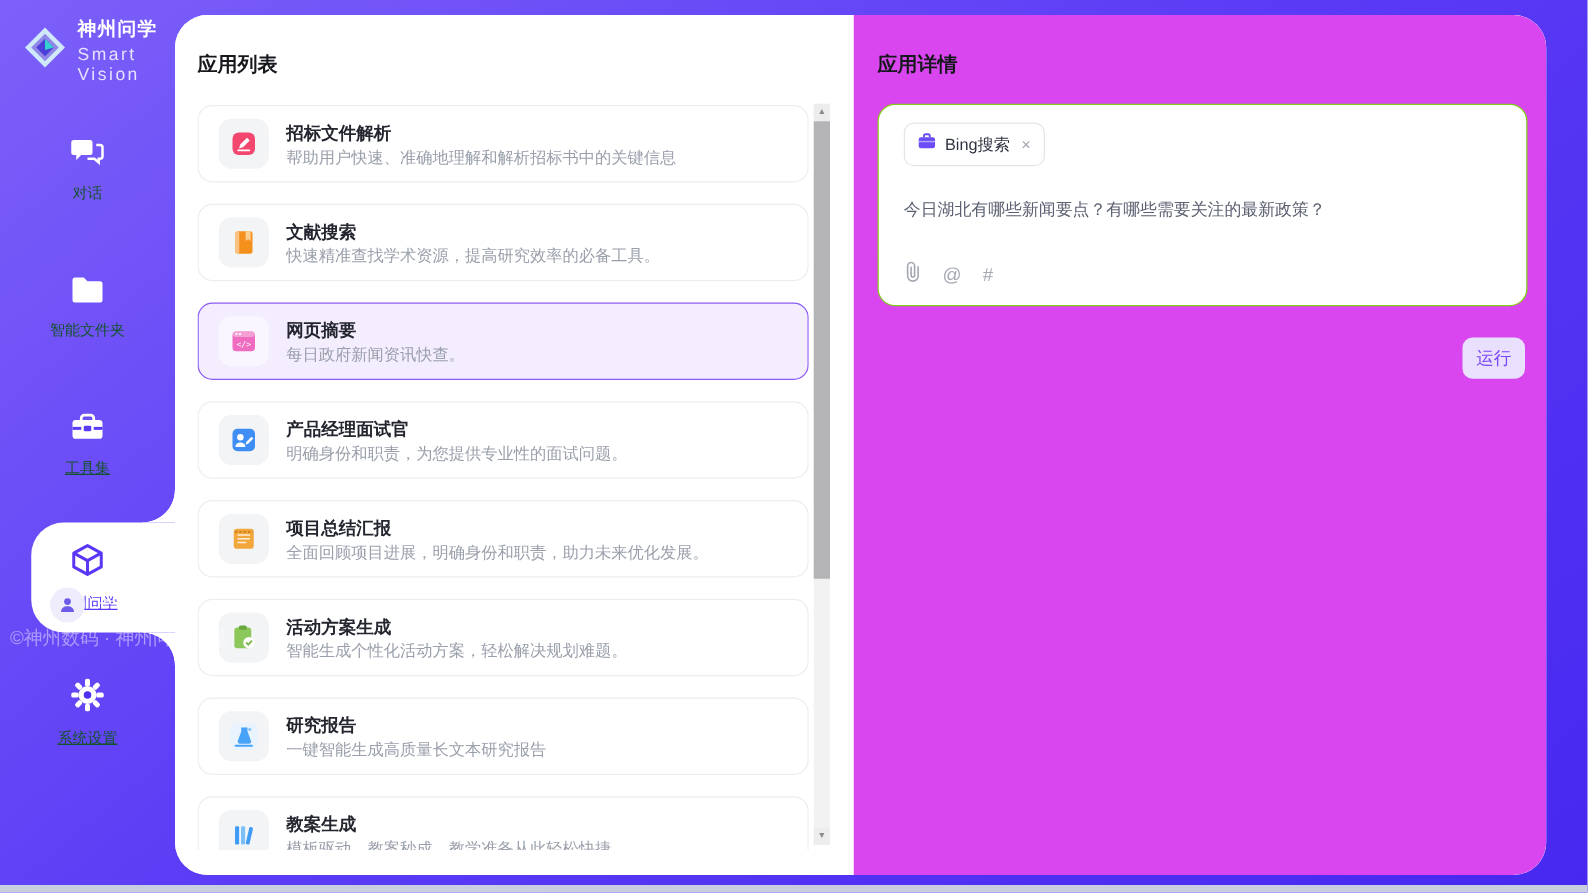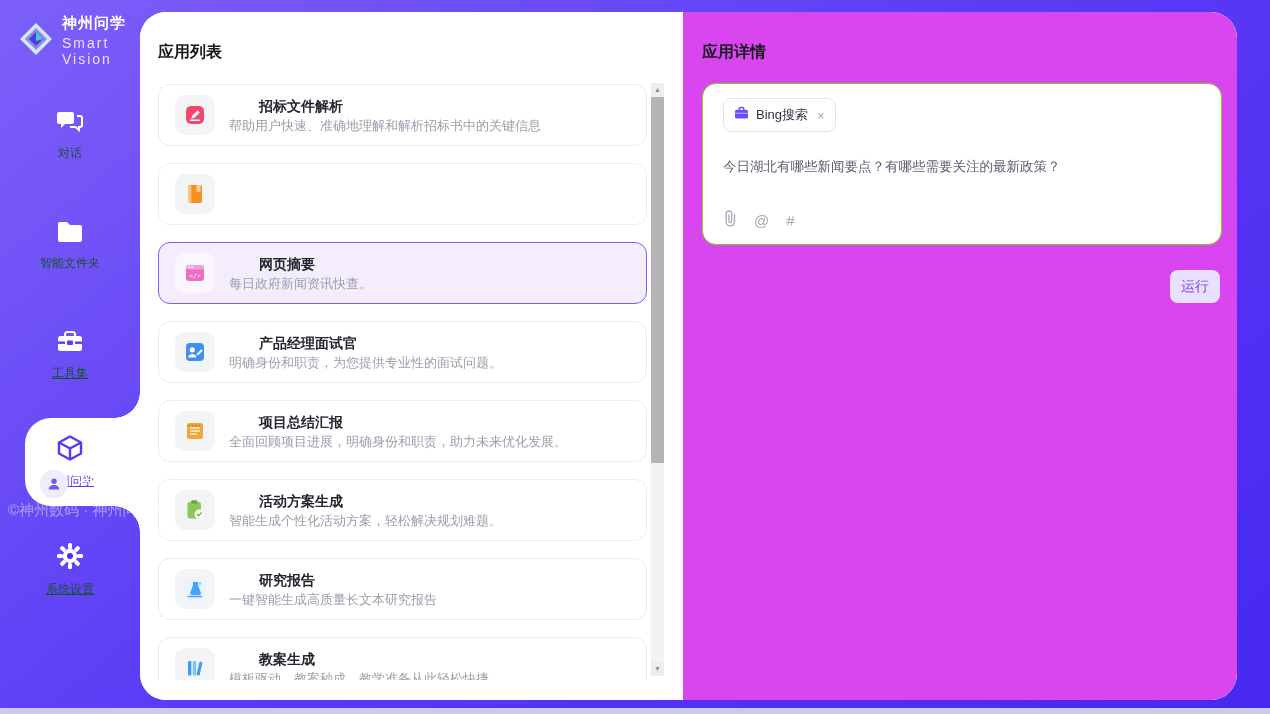--- a/index.html
+++ b/index.html
@@ -37,21 +37,21 @@
   .list-panel{width:543px;position:relative;background:#fff;}
   .panel-title{position:absolute;left:18px;top:30px;font-size:16px;font-weight:bold;color:#17181d;}
   .cards{position:absolute;left:18px;top:72px;width:489px;height:596px;overflow:hidden;
     display:flex;flex-direction:column;gap:17px;}
   .card{flex:none;height:62px;background:#fff;border:1px solid #ededf0;border-radius:12px;
     display:flex;align-items:center;gap:14px;padding:0 16px;cursor:pointer;}
   .card.selected{background:#f4edfe;border:1.5px solid #8a5bf5;}
   .tile{width:40px;height:40px;border-radius:10px;background:#f3f4f6;flex:none;
     display:flex;align-items:center;justify-content:center;}
   .card.selected .tile{background:#faf6ff;}
-  .card-title{font-size:14px;font-weight:bold;color:#23262e;line-height:16px;margin-left:30px;}
+  .card-title{font-size:14px;font-weight:bold;color:#23262e;line-height:16px;}
   .card-desc{font-size:13px;color:#9aa0ab;line-height:15px;margin-top:4px;white-space:nowrap;}
 
   .scrollbar{position:absolute;left:511px;top:71px;width:13px;height:593px;background:#f2f2f3;}
   .sb-btn{position:absolute;left:0;width:13px;height:14px;background:#ededee;color:#8a8a8a;
     font-size:7px;text-align:center;line-height:14px;cursor:pointer;}
   .sb-up{top:0;} .sb-down{bottom:0;}
   .sb-thumb{position:absolute;left:0;top:14px;width:13px;height:366px;background:#b4b4b6;cursor:pointer;}
 
   .detail-panel{flex:1;position:relative;background:#d946ef;border-radius:0 26px 26px 0;}
   .detail-card{position:absolute;left:19px;top:71px;width:520px;height:162px;background:#fff;
@@ -156,20 +156,24 @@
           </span>
         </div>
         <div class="card">
           <span class="tile">
             <svg width="24" height="24" viewBox="0 0 24 24">
               <rect x="5" y="3" width="14" height="18" rx="2" fill="#f5901d"></rect>
               <rect x="5" y="3" width="3.4" height="18" rx="1.5" fill="#fff" opacity="0.45"></rect>
               <path d="M13.5 3h4v8l-2-1.8-2 1.8z" fill="#fbd092"></path>
             </svg>
           </span>
+          <span>
+            <div class="card-title">文献搜索</div>
+            <div class="card-desc">快速精准查找学术资源，提高研究效率的必备工具。</div>
+          </span>
         </div>
         <div class="card selected">
           <span class="tile">
             <svg width="24" height="24" viewBox="0 0 24 24">
               <rect x="3" y="4" width="18" height="16" rx="3" fill="#f06cc0"></rect>
               <rect x="3" y="4" width="18" height="4.5" rx="3" fill="#fff" opacity="0.35"></rect>
               <circle cx="6.2" cy="6.2" r="0.9" fill="#fff"></circle>
               <circle cx="9" cy="6.2" r="0.9" fill="#fff"></circle>
               <text x="12" y="16.6" font-size="6.5" fill="#fff" text-anchor="middle" font-family="DejaVu Sans Mono, monospace">&lt;/&gt;</text>
             </svg>

